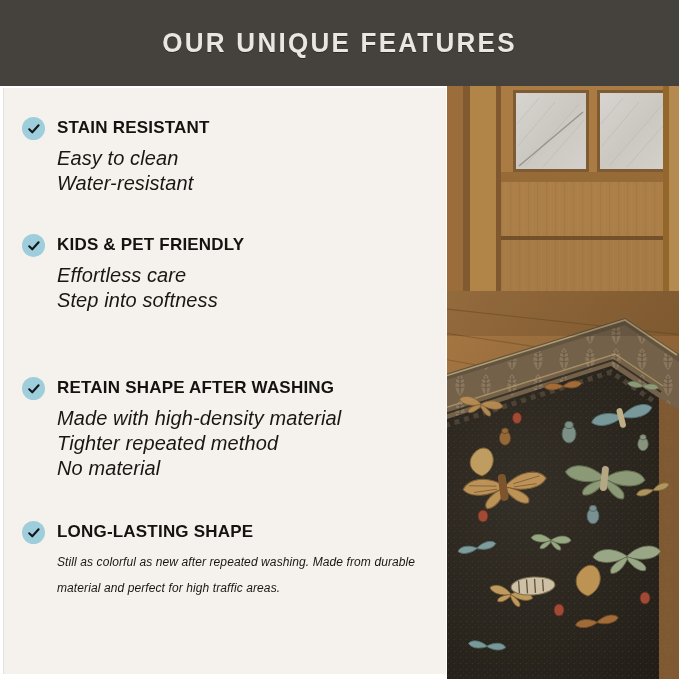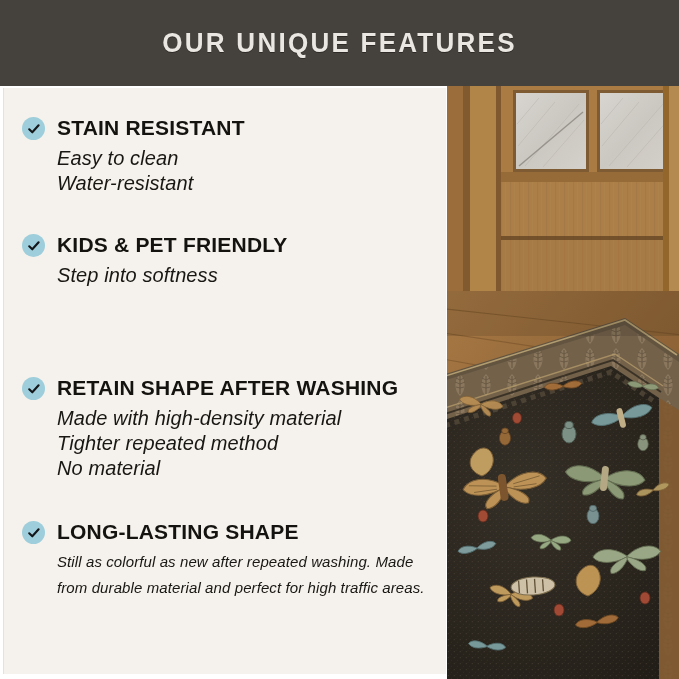--- a/index.html
+++ b/index.html
@@ -25,26 +25,26 @@
             box-sizing:border-box;overflow:hidden;}
 
   .feature{position:absolute;left:18px;width:412px;}
   .f1{top:28px}.f2{top:145px}.f3{top:288px}.f4{top:432px}
 
   .f-head{display:flex;align-items:flex-start;}
   .badge{width:23px;height:23px;border-radius:50%;background:#9ecedb;
          flex:0 0 23px;margin-top:1px;display:flex;align-items:center;
          justify-content:center;}
   .badge svg{display:block;}
-  .f-title{margin-left:12px;font-size:21px;font-weight:700;color:#14130f;
+  .f-title{margin-left:12px;font-size:17px;font-weight:700;color:#14130f;
            letter-spacing:.2px;line-height:23px;white-space:nowrap;}
   .f-sub{margin:6px 0 0 35px;}
   .f-line{font-size:20px;font-style:italic;color:#191713;
           line-height:25px;letter-spacing:.1px;white-space:nowrap;}
-  .f-para{margin:5px 0 0 35px;font-size:15px;font-style:italic;color:#191713;
+  .f-para{margin:5px 0 0 35px;font-size:12px;font-style:italic;color:#191713;
           line-height:26px;letter-spacing:.1px;width:390px;}
 
   
   .photo{position:absolute;left:447px;top:0px;width:232px;height:593px;
          overflow:hidden;background:#2a2620;}
   .photo svg{display:block;width:232px;height:593px;}
 </style>
 </head>
 <body>
 
@@ -76,20 +76,21 @@
       <div class="feature f2">
         <div class="f-head">
           <span class="badge">
             <svg width="14" height="14" viewBox="0 0 14 14" aria-hidden="true">
               <path d="M2.2 7.3 L5.3 10.3 L11.6 3.3" fill="none" stroke="#14161a" stroke-width="2.1" stroke-linecap="round" stroke-linejoin="round"></path>
             </svg>
           </span>
           <span class="f-title">KIDS &amp; PET FRIENDLY</span>
         </div>
         <div class="f-sub">
+          <div class="f-line">Effortless care</div>
           <div class="f-line">Step into softness</div>
         </div>
       </div>
 
       <div class="feature f3">
         <div class="f-head">
           <span class="badge">
             <svg width="14" height="14" viewBox="0 0 14 14" aria-hidden="true">
               <path d="M2.2 7.3 L5.3 10.3 L11.6 3.3" fill="none" stroke="#14161a" stroke-width="2.1" stroke-linecap="round" stroke-linejoin="round"></path>
             </svg>

